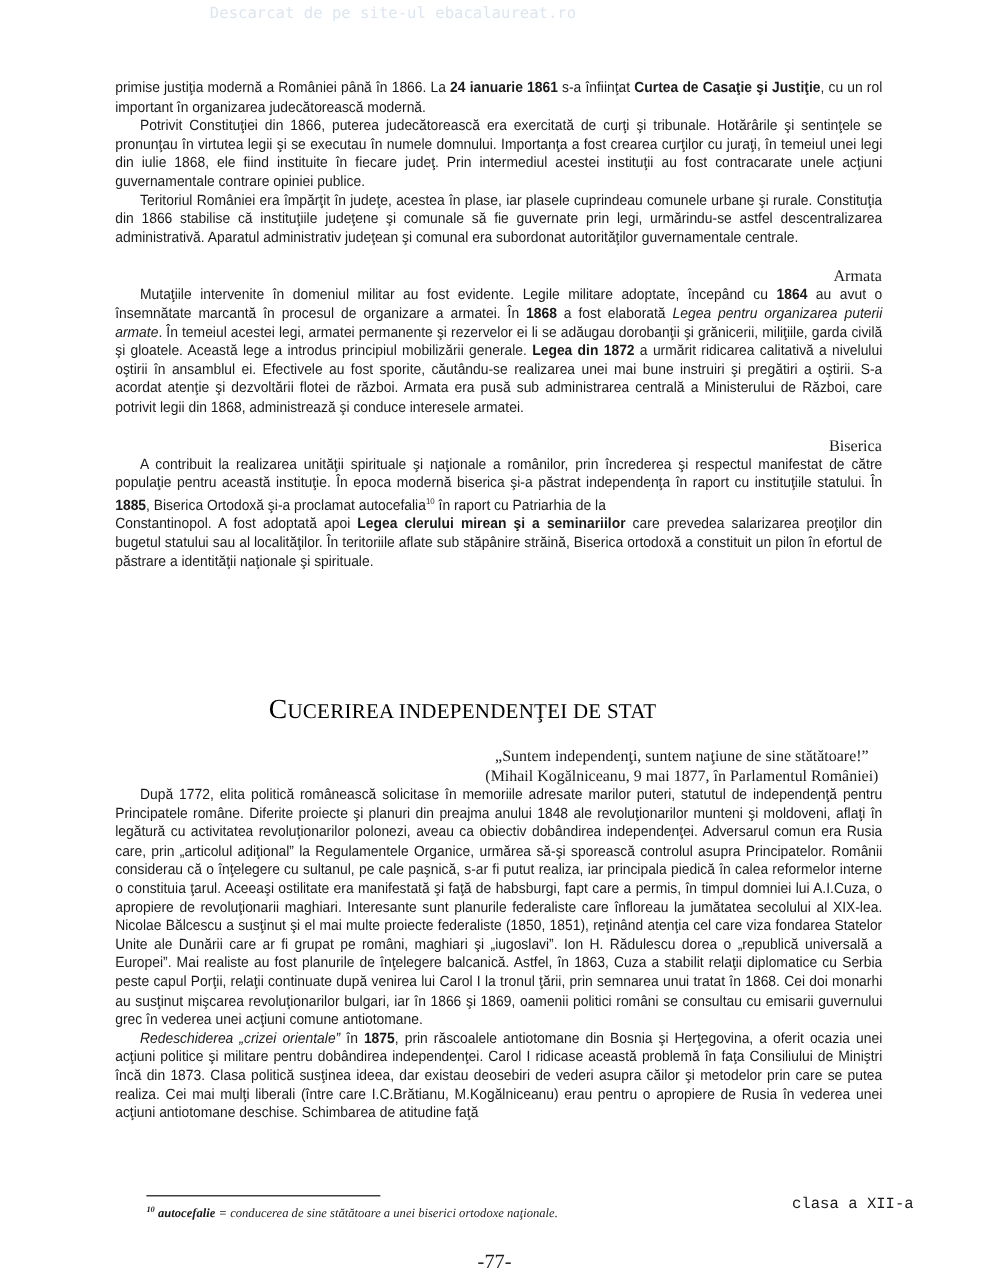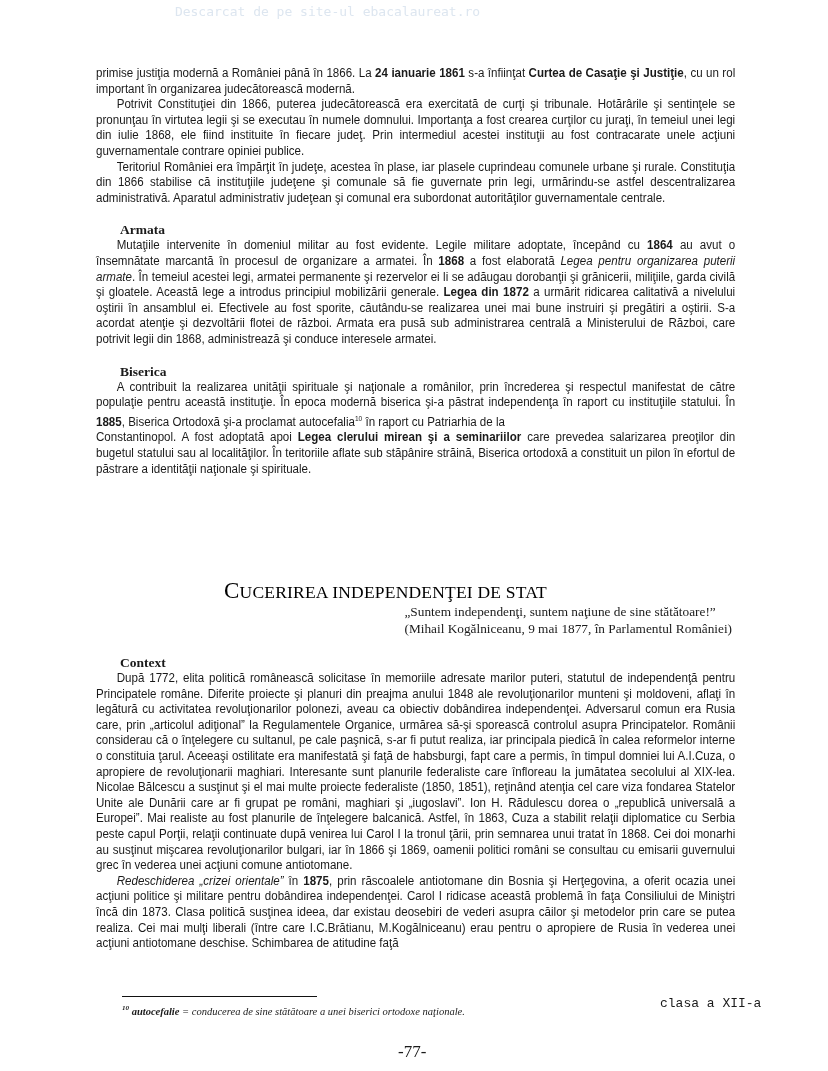--- a/index.html
+++ b/index.html
@@ -3,28 +3,28 @@
 <meta charset="utf-8">
 <style>
   html, body { margin:0; padding:0; background:#ffffff; }
   body { width:828px; height:1071px; position:relative; overflow:hidden; color:#1a1a1a; }
   .watermark { position:absolute; top:4px; left:0; width:655px; text-align:center;
     font-family:"DejaVu Sans Mono","Liberation Mono",monospace; font-size:13px; color:#dde6f0; }
   .page { position:absolute; left:96px; top:66px; width:639px; }
   .p { font-family:"Liberation Sans",sans-serif; font-size:12.3px; line-height:15.6px;
     text-align:justify; margin:0; transform:scaleX(0.94); transform-origin:left top; width:680px; }
   .ind { text-indent:22px; }
-  .h { font-family:"Liberation Serif",serif; font-weight:bold; font-size:13.5px; margin:0;
-    padding-left:24px; line-height:16px; }
+  .h { font-family:"Liberation Serif",serif; font-weight:normal; font-size:13.5px; margin:0;
+    padding-left:24px; line-height:16px;text-align:right; }
   .b { font-weight:bold; }
   .i { font-style:italic; }
   .title { position:absolute; left:224px; top:578px; font-family:"Liberation Serif",serif;
     font-size:23px; color:#000000; letter-spacing:0.2px; }
   .title .sc { font-size:17.5px; }
-  .quote { position:absolute; right:96px; top:603px; text-align:left;
+  .quote { position:absolute; right:96px; top:621px; text-align:center;
     font-family:"Liberation Serif",serif; font-size:13.3px; line-height:17px; }
   .fn-rule { position:absolute; left:122px; top:996px; width:195px; border-top:1px solid #111; }
   .fn { position:absolute; left:122px; top:1004px; font-family:"Liberation Serif",serif; font-size:10.5px;font-style:italic; }
   .fn sup { font-size:7px; font-weight:bold; }
   .pagenum { position:absolute; left:398px; top:1017px; font-family:"Liberation Serif",serif; font-size:17px;margin-top:25px; }
   .grade { position:absolute; left:660px; top:996px; font-family:Liberation Mono, monospace; font-size:13px; }
   sup.ref { font-size:7px; }
   .gap1 { height:16px; } .gap2 { height:16px; }
 </style>
 </head>
@@ -48,21 +48,20 @@
 </div>
 
 <div class="title"><span>C</span><span class="sc">UCERIREA INDEPENDENŢEI DE STAT</span></div>
 
 <div class="quote">
   <div>„Suntem independenţi, suntem naţiune de sine stătătoare!”</div>
   <div>(Mihail Kogălniceanu, 9 mai 1877, în Parlamentul României)</div>
 </div>
 
 <div class="page" style="top:655px;">
-  <h3 class="h">Context</h3>
   <p class="p ind">După 1772, elita politică românească solicitase în memoriile adresate marilor puteri, statutul de independenţă pentru Principatele române. Diferite proiecte şi planuri din preajma anului 1848 ale revoluţionarilor munteni şi moldoveni, aflaţi în legătură cu activitatea revoluţionarilor polonezi, aveau ca obiectiv dobândirea independenţei. Adversarul comun era Rusia care, prin „articolul adiţional” la Regulamentele Organice, urmărea să-şi sporească controlul asupra Principatelor. Românii considerau că o înţelegere cu sultanul, pe cale paşnică, s-ar fi putut realiza, iar principala piedică în calea reformelor interne o constituia ţarul. Aceeaşi ostilitate era manifestată şi faţă de habsburgi, fapt care a permis, în timpul domniei lui A.I.Cuza, o apropiere de revoluţionarii maghiari. Interesante sunt planurile federaliste care înfloreau la jumătatea secolului al XIX-lea. Nicolae Bălcescu a susţinut şi el mai multe proiecte federaliste (1850, 1851), reţinând atenţia cel care viza fondarea Statelor Unite ale Dunării care ar fi grupat pe români, maghiari şi „iugoslavi”. Ion H. Rădulescu dorea o „republică universală a Europei”. Mai realiste au fost planurile de înţelegere balcanică. Astfel, în 1863, Cuza a stabilit relaţii diplomatice cu Serbia peste capul Porţii, relaţii continuate după venirea lui Carol I la tronul ţării, prin semnarea unui tratat în 1868. Cei doi monarhi au susţinut mişcarea revoluţionarilor bulgari, iar în 1866 şi 1869, oamenii politici români se consultau cu emisarii guvernului grec în vederea unei acţiuni comune antiotomane.</p>
   <p class="p ind"><span class="i">Redeschiderea „crizei orientale”</span><span> în </span><span class="b">1875</span><span>, prin răscoalele antiotomane din Bosnia şi Herţegovina, a oferit ocazia unei acţiuni politice şi militare pentru dobândirea independenţei. Carol I ridicase această problemă în faţa Consiliului de Miniştri încă din 1873. Clasa politică susţinea ideea, dar existau deosebiri de vederi asupra căilor şi metodelor prin care se putea realiza. Cei mai mulţi liberali (între care I.C.Brătianu, M.Kogălniceanu) erau pentru o apropiere de Rusia în vederea unei acţiuni antiotomane deschise. Schimbarea de atitudine faţă</span></p>
 </div>
 
 <div class="fn-rule"></div>
 <div class="fn"><sup>10</sup> <b>autocefalie</b><span> = conducerea de sine stătătoare a unei biserici ortodoxe naţionale.</span></div>
 
 <div class="pagenum">-77-</div>
 <div class="grade">clasa a XII-a</div>
 

